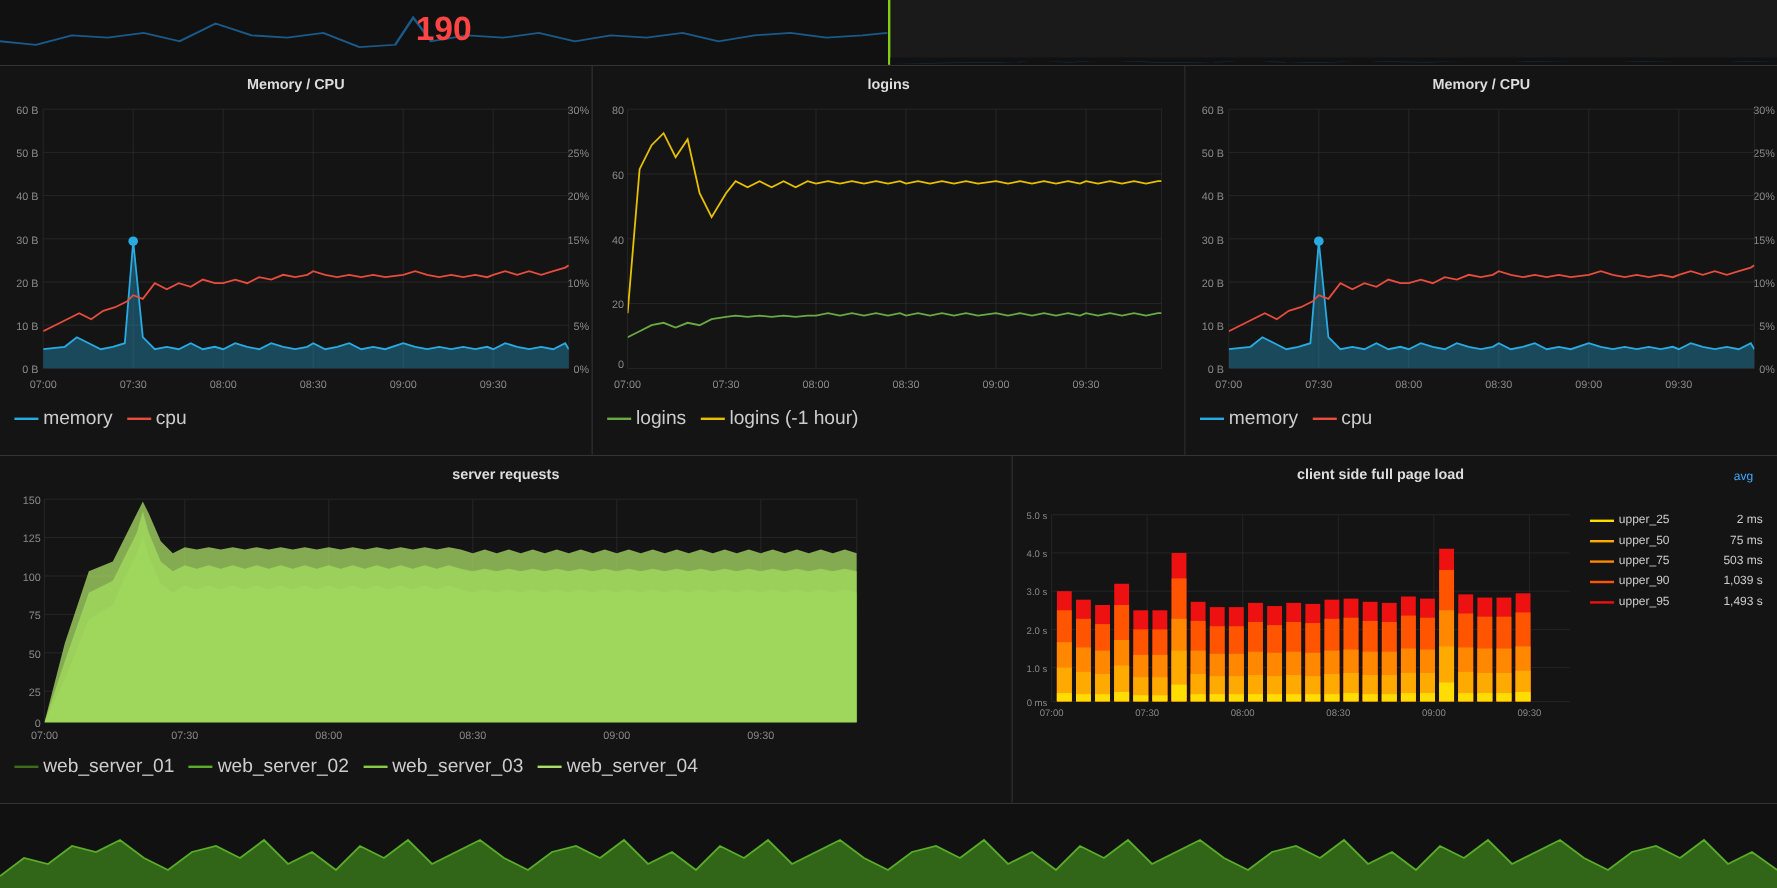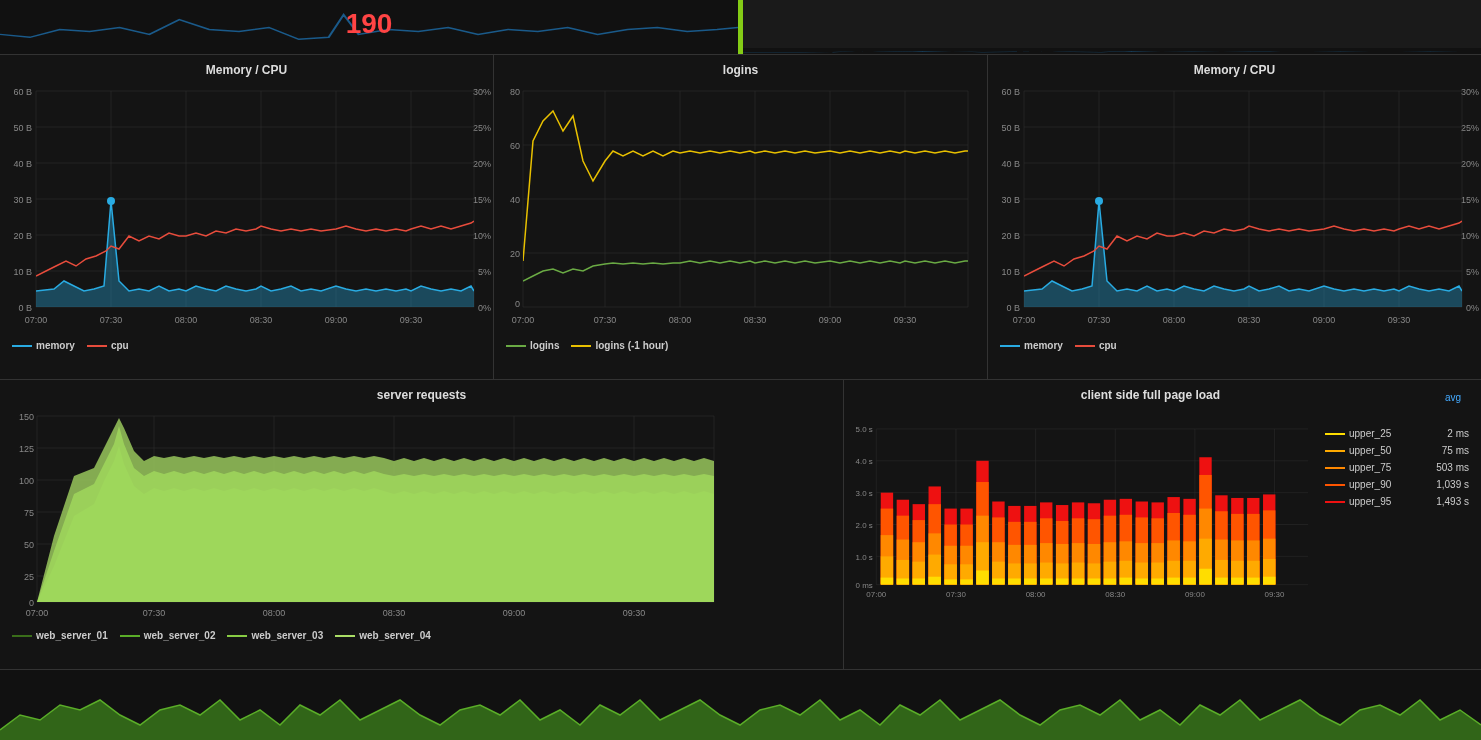--- a/index.html
+++ b/index.html
@@ -20,21 +20,21 @@
     }
 
     
     .top-row {
       display: flex;
       height: 55px;
       border-bottom: 1px solid #333;
     }
     .sparkline-panel {
       flex: 1;
-      border-right: 5px solid #84cc16;
+      border-right: 2px solid #84cc16;
       background: #111;
       position: relative;
       display: flex;
       align-items: center;
       justify-content: center;
       overflow: hidden;
     }
     .sparkline-panel:last-child { border-right: none; margin-top: 48px; }
     .sparkline-number {
       font-size: 28px;
@@ -86,23 +86,22 @@
       display: flex;
       align-items: center;
       gap: 12px;
       padding: 4px 8px;
       flex-wrap: wrap;
     }
     .legend-item {
       display: flex;
       align-items: center;
       gap: 4px;
-      font-size: 10px;
+      font-size: 16px;
       color: #ccc;
-      font-weight: bold;
     }
     .legend-line {
       width: 20px;
       height: 2px;
       display: inline-block;
     }
 
     
     .bottom-row {
       display: flex;

